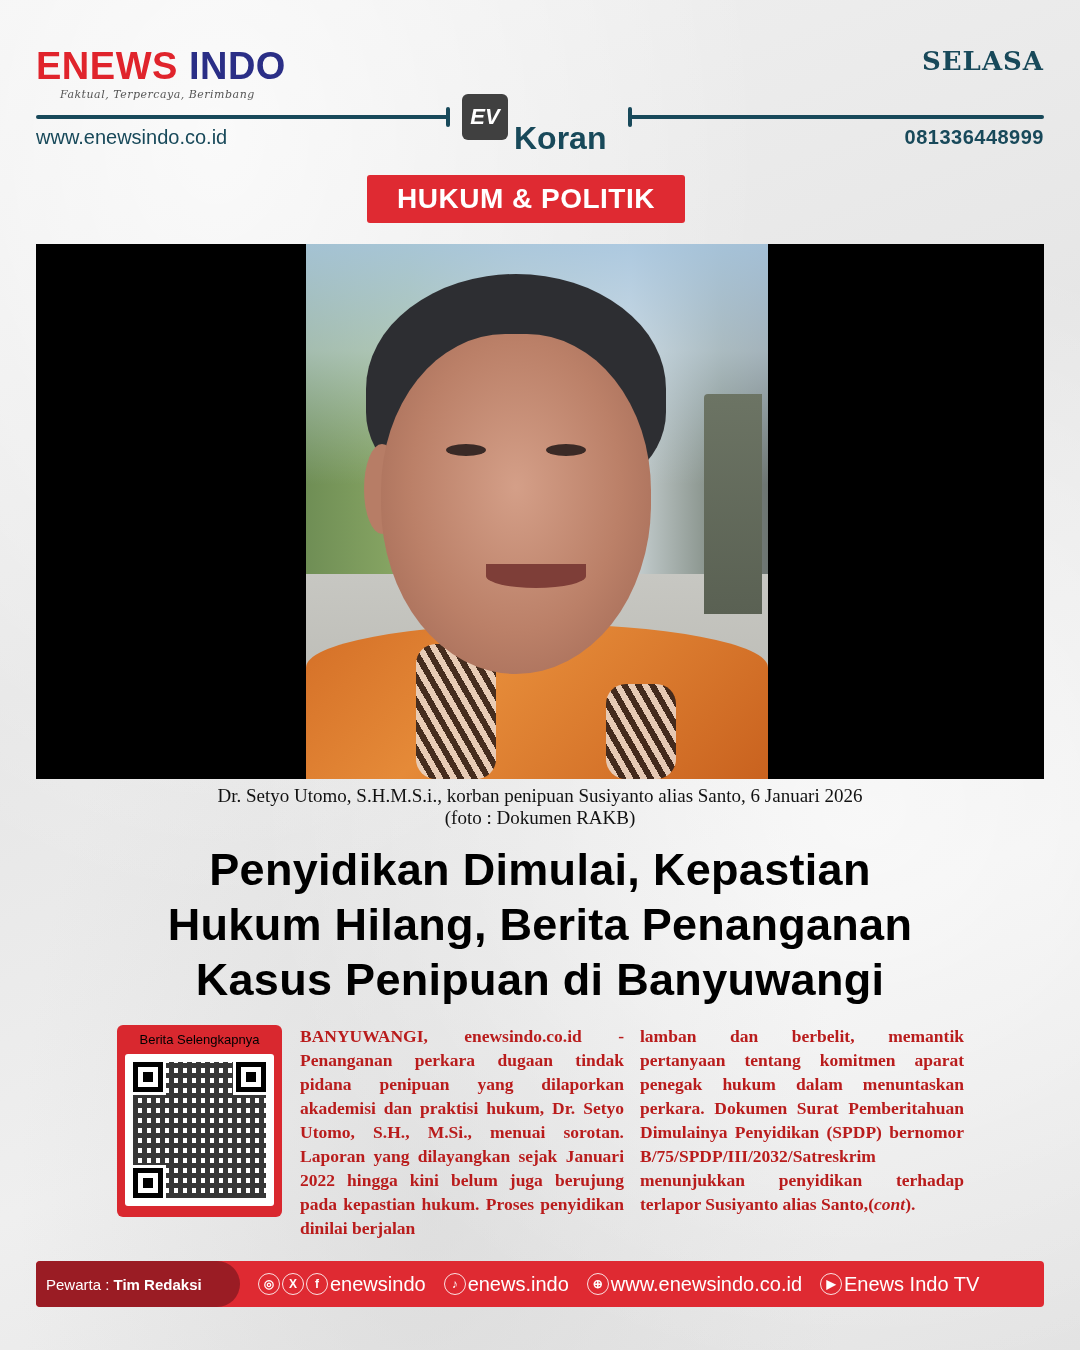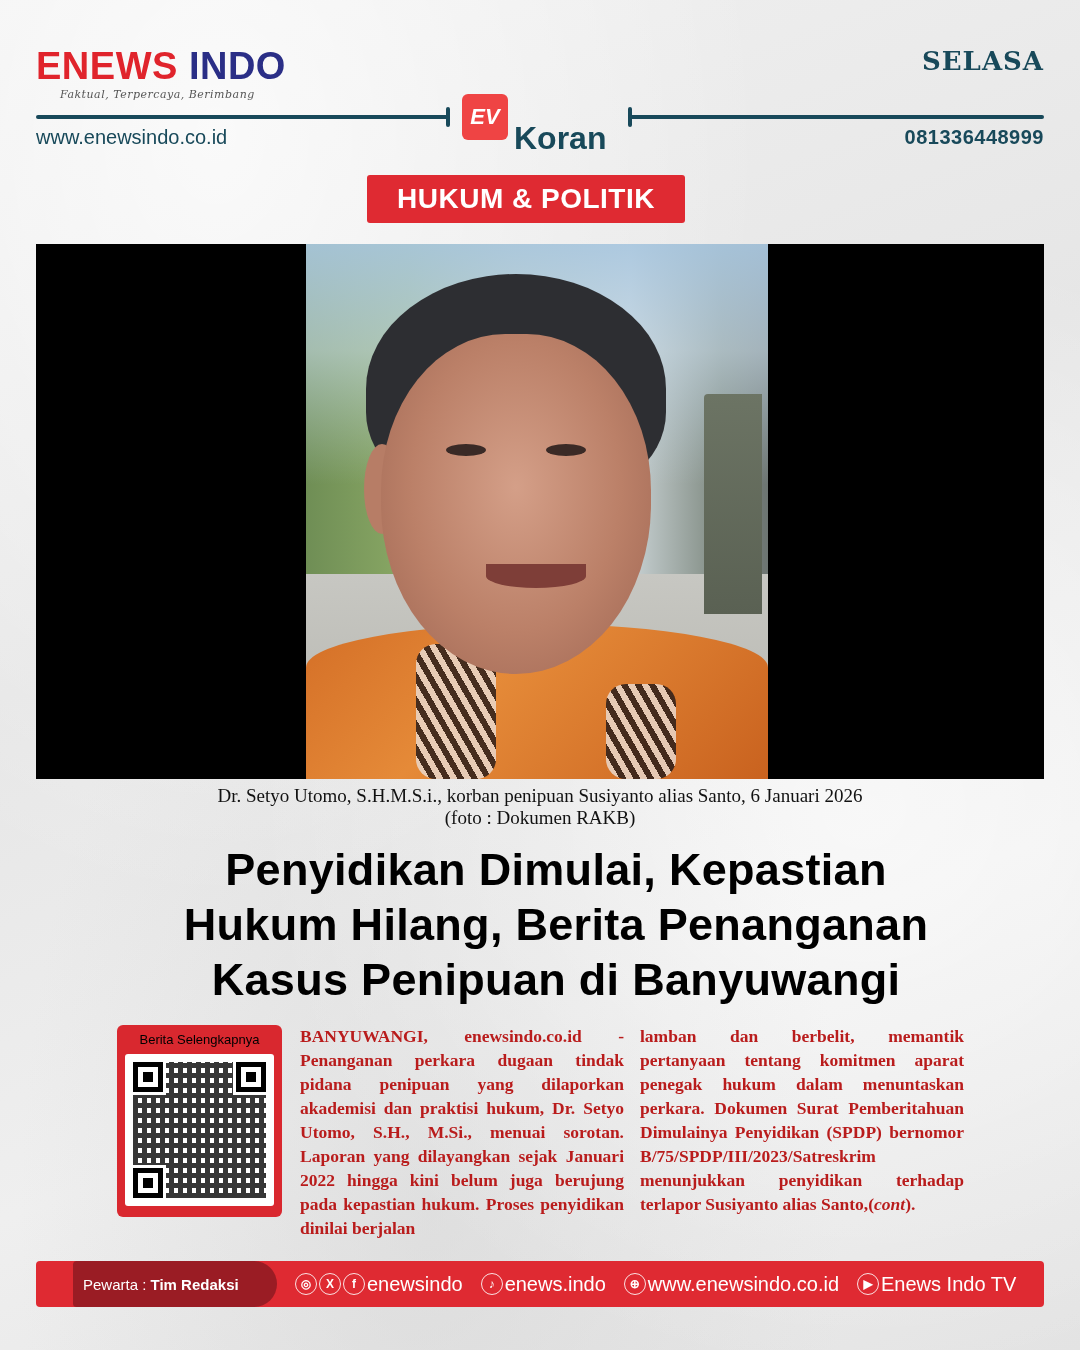--- a/index.html
+++ b/index.html
@@ -47,21 +47,21 @@
   .hline {
     position: absolute; top: 115px; height: 4px; background: #18495a; border-radius: 2px;
   }
   .hline-left { left: 36px; width: 414px; }
   .hline-right { left: 630px; width: 414px; }
   .hline-cap {
     position: absolute; top: 107px; width: 4px; height: 20px; background: #18495a; border-radius: 2px;
   }
   .koran-badge {
     position: absolute; left: 462px; top: 94px; width: 46px; height: 46px;
-    background: #ef4444; border-radius: 6px;
+    background: #404040; border-radius: 6px;
     display: flex; align-items: center; justify-content: center;
     color: #fff; font-weight: 700; font-style: italic; font-size: 22px;
   }
   .koran-text {
     position: absolute; left: 514px; top: 96px;
     font-size: 32px; font-weight: 700; color: #18495a; margin-top: 24px;
   }
 
   
   .category {
@@ -122,21 +122,21 @@
   }
   .photo-batik.r { left: 300px; top: 440px; width: 70px; height: 95px; }
 
   .caption {
     position: absolute; left: 36px; top: 785px; width: 1008px; text-align: center;
     font-family: "Liberation Serif", serif; font-size: 19px; line-height: 22px; color: #111;
   }
 
   
   .headline {
-    position: absolute; left: 76px; top: 842px; width: 960px; text-align: center;
+    position: absolute; left: 60px; top: 842px; width: 960px; text-align: center;
     font-family: "Liberation Sans", sans-serif; font-weight: 900;
     font-size: 45px; line-height: 55px; color: #000; letter-spacing: 0.3px;
   }
 
   
   .qr-card {
     position: absolute; left: 117px; top: 1025px; width: 165px; height: 192px;
     background: #d9282f; border-radius: 6px; padding: 5px 8px 8px;
   }
   .qr-label { color: #000000; font-size: 13px; text-align: center; line-height: 20px; font-weight: 500; }
@@ -174,21 +174,21 @@
 
   
   .footer {
     position: absolute; left: 36px; top: 1261px; width: 1008px; height: 46px;
     background: #df2a32; border-radius: 4px; display: flex; align-items: center;
     color: #fff; overflow: hidden;
   }
   .footer-author {
     height: 46px; width: 204px; background: #9a1c24;
     border-radius: 4px 24px 24px 4px; display: flex; align-items: center;
-    padding-left: 10px; font-size: 15px; white-space: nowrap; margin-left: 37px;
+    padding-left: 10px; font-size: 15px; white-space: nowrap;
   }
   .footer-author b { font-weight: 700; }
   .footer-group { display: flex; align-items: center; margin-left: 18px; font-size: 20px; white-space: nowrap; }
   .ficon {
     width: 22px; height: 22px; border: 1.5px solid rgba(255,255,255,0.85); border-radius: 50%;
     display: inline-flex; align-items: center; justify-content: center;
     font-size: 12px; font-weight: 700; margin-right: 2px; color: #fff;
   }
 </style>
 </head>
@@ -253,21 +253,21 @@
   <div class="qr-label">Berita Selengkapnya</div>
   <div class="qr-box">
     <div class="qr-pattern"></div>
     <div class="qr-finder tl"></div>
     <div class="qr-finder tr"></div>
     <div class="qr-finder bl"></div>
   </div>
 </div>
 
 <div class="col col-left">BANYUWANGI, enewsindo.co.id - Penanganan perkara dugaan tindak pidana penipuan yang dilaporkan akademisi dan praktisi hukum, Dr. Setyo Utomo, S.H., M.Si., menuai sorotan. Laporan yang dilayangkan sejak Januari 2022 hingga kini belum juga berujung pada kepastian hukum. Proses penyidikan dinilai berjalan</div>
-<div class="col col-right"><span>lamban dan berbelit, memantik pertanyaan tentang komitmen aparat penegak hukum dalam menuntaskan perkara. Dokumen Surat Pemberitahuan Dimulainya Penyidikan (SPDP) bernomor B/75/SPDP/III/2023/Satreskrim menunjukkan penyidikan terhadap terlapor Susiyanto alias Santo,(</span><em>cont</em><span>).</span></div>
+<div class="col col-right"><span>lamban dan berbelit, memantik pertanyaan tentang komitmen aparat penegak hukum dalam menuntaskan perkara. Dokumen Surat Pemberitahuan Dimulainya Penyidikan (SPDP) bernomor B/75/SPDP/III/2032/Satreskrim menunjukkan penyidikan terhadap terlapor Susiyanto alias Santo,(</span><em>cont</em><span>).</span></div>
 
 <div class="footer">
   <div class="footer-author">
     <span>Pewarta : </span>&nbsp;<b>Tim Redaksi</b>
   </div>
   <div class="footer-group">
     <span class="ficon">◎</span>
     <span class="ficon">X</span>
     <span class="ficon">f</span>
     <span>enewsindo</span>

